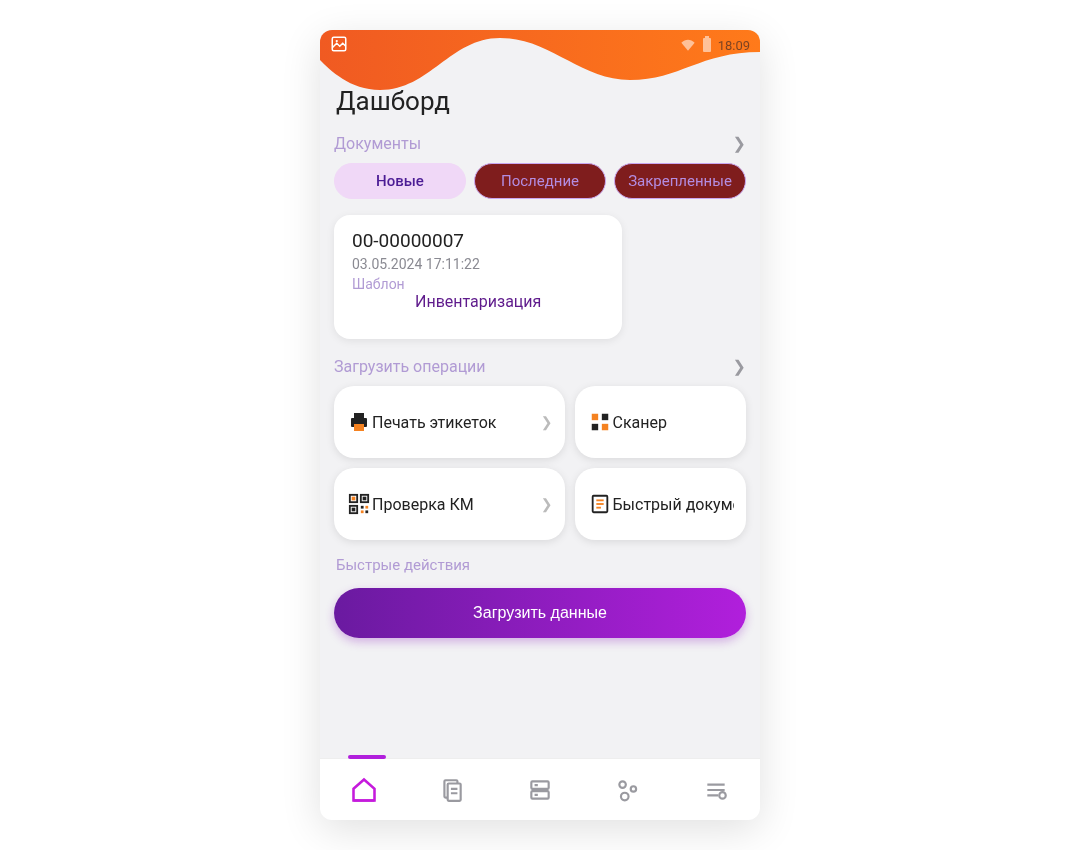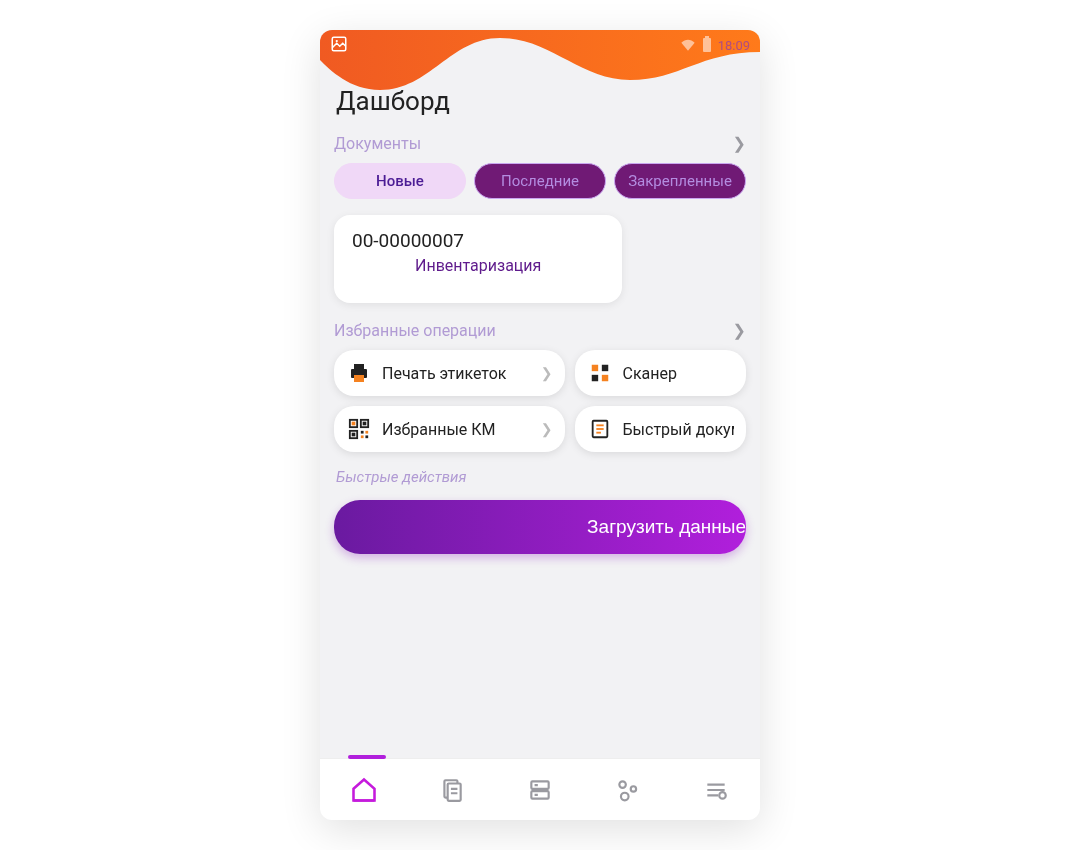--- a/index.html
+++ b/index.html
@@ -37,21 +37,21 @@
   }
   .wave svg { display: block; }
   .statusbar {
     position: absolute;
     top: 0; left: 0; right: 0;
     height: 26px;
     display: flex;
     align-items: center;
     justify-content: space-between;
     padding: 4px 10px 0 10px;
-    color: #6d28d9;
+    color: #0f172a;
     font-size: 13px;
   }
   .status-icon { width: 18px; height: 18px; }
   .status-right { display: flex; align-items: center; gap: 6px; opacity: 0.55; }
   .page-title {
     position: absolute;
     left: 16px;
     bottom: -6px;
     font-size: 26px;
     font-weight: 400;
@@ -81,21 +81,21 @@
     margin-bottom: 16px;
   }
   .chip {
     flex: 1;
     border: 1.5px solid #c9a6f0;
     border-radius: 22px;
     padding: 8px 0;
     text-align: center;
     font-size: 15px;
     color: #b38ce0;
-    background: #701a75;
+    background: #7f1d1d;
     cursor: pointer;
   }
   .chip.active {
     background: #f0d8f7;
     border-color: #f0d8f7;
     color: #4c1d95;
     font-weight: 500;
   }
   .doc-card {
     background: #ffffff;
@@ -113,22 +113,21 @@
     display: flex;
     gap: 10px;
     margin-bottom: 10px;
   }
   .fav-card {
     background: #fff;
     border-radius: 20px;
     box-shadow: 0 2px 8px rgba(0,0,0,0.1);
     display: flex;
     align-items: center;
-    padding: 10px 12px;
-    gap: 10px;
+    padding: 23px 12px;
     cursor: pointer;
   }
   .fav-card.big { flex: 1.4; }
   .fav-card.small { flex: 1; min-width: 0; justify-content: space-between; }
   .fav-icon {
     width: 26px; height: 26px;
     display: flex; align-items: center; justify-content: center;
     flex-shrink: 0;
   }
   .fav-label {
@@ -136,33 +135,31 @@
     color: #222;
     white-space: nowrap;
     overflow: hidden;
     flex: 1;
   }
   .fav-chev { color: #bbb; font-size: 14px; flex-shrink: 0; }
   .fast-label {
     color: #b19bd4;
     font-size: 15px;
     margin: 16px 2px 14px 2px;
-    font-style: italic;
   }
   .load-btn {
     width: 100%;
     border: none;
     border-radius: 26px;
     padding: 16px 0;
-    font-size: 19px;
+    font-size: 16px;
     color: #fff;
     background: linear-gradient(90deg, #6a1aa0 0%, #b11fdc 100%);
     cursor: pointer;
     box-shadow: 0 4px 10px rgba(140,30,190,0.3);
-    text-align: right;
   }
   .navbar {
     height: 62px;
     background: #ffffff;
     border-top: 1px solid #eee;
     display: flex;
     align-items: center;
     justify-content: space-around;
     position: relative;
   }
@@ -229,25 +226,27 @@
     </div>
 
     <div class="chips">
       <div class="chip active">Новые</div>
       <div class="chip">Последние</div>
       <div class="chip">Закрепленные</div>
     </div>
 
     <div class="doc-card">
       <div class="doc-num">00-00000007</div>
+      <div class="doc-date">03.05.2024 17:11:22</div>
+      <div class="doc-template-label">Шаблон</div>
       <div class="doc-template">Инвентаризация</div>
     </div>
 
     <div class="section-row">
-      <span class="section-label">Избранные операции</span>
+      <span class="section-label">Загрузить операции</span>
       <span class="chev">❯</span>
     </div>
 
     <div class="favrow">
       <div class="fav-card big">
         <span class="fav-icon">
           <svg width="24" height="24" viewBox="0 0 24 24">
               <rect x="4" y="8" width="16" height="9" rx="1" fill="#222"></rect>
               <rect x="7" y="3" width="10" height="5" fill="#222"></rect>
               <rect x="7" y="14" width="10" height="7" fill="#f58220"></rect>
@@ -278,21 +277,21 @@
               <rect x="2" y="14" width="8" height="8" fill="none" stroke="#222" stroke-width="2"></rect>
               <rect x="4" y="4" width="4" height="4" fill="#f58220"></rect>
               <rect x="16" y="4" width="4" height="4" fill="#222"></rect>
               <rect x="4" y="16" width="4" height="4" fill="#222"></rect>
               <rect x="14" y="14" width="3" height="3" fill="#222"></rect>
               <rect x="19" y="14" width="3" height="3" fill="#f58220"></rect>
               <rect x="14" y="19" width="3" height="3" fill="#f58220"></rect>
               <rect x="19" y="19" width="3" height="3" fill="#222"></rect>
             </svg>
         </span>
-        <span class="fav-label">Избранные КМ</span>
+        <span class="fav-label">Проверка КМ</span>
         <span class="fav-chev">❯</span>
       </div>
       <div class="fav-card small">
         <span class="fav-icon">
           <svg width="22" height="22" viewBox="0 0 24 24">
               <rect x="4" y="3" width="16" height="18" rx="1" fill="none" stroke="#222" stroke-width="2"></rect>
               <line x1="8" y1="8" x2="16" y2="8" stroke="#f58220" stroke-width="2"></line>
               <line x1="8" y1="12" x2="16" y2="12" stroke="#f58220" stroke-width="2"></line>
               <line x1="8" y1="16" x2="13" y2="16" stroke="#f58220" stroke-width="2"></line>
             </svg>

